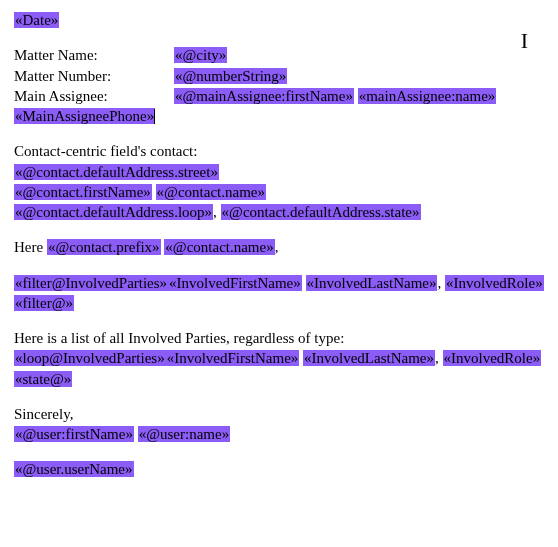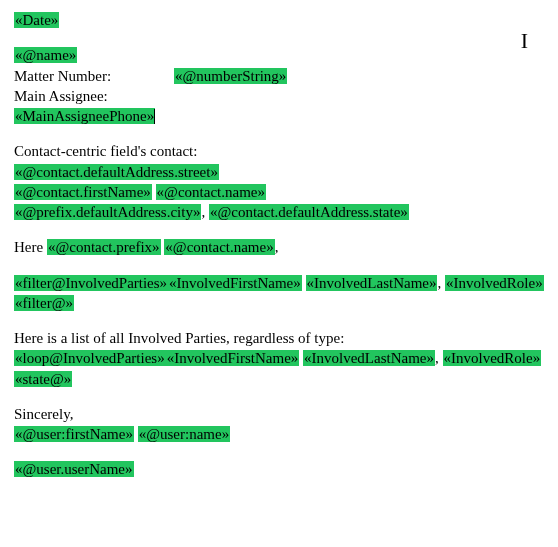--- a/index.html
+++ b/index.html
@@ -8,21 +8,21 @@
     font-family: "Times New Roman", Times, serif;
     font-size: 15px;
     line-height: 1.35;
     color: #000;
     background: #fff;
     width: 558px;
     box-sizing: border-box;
     position: relative;
   }
   .field {
-    background: #22c55e;
+    background: #8b5cf6;
     display: inline;
     padding: 0 1px;
   }
   .row {
     display: flex;
   }
   .label-col {
     width: 160px;
     flex: 0 0 160px;
   }
@@ -54,45 +54,50 @@
 <body>
 
 <div class="cursor">I</div>
 
 <div>
   <span class="field">«Date»</span>
 </div>
 
 <div class="para">
   <div class="row">
-    <span class="val-col"><span class="field">«@name»</span></span>
+    <span class="label-col">Matter Name:</span>
+    <span class="val-col"><span class="field">«@city»</span></span>
   </div>
   <div class="row">
     <span class="label-col">Matter Number:</span>
     <span class="val-col"><span class="field">«@numberString»</span></span>
   </div>
   <div class="row">
     <span class="label-col">Main Assignee:</span>
+    <span class="val-col">
+      <span class="field">«@mainAssignee:firstName»</span>
+      <span class="field">«mainAssignee:name»</span>
+    </span>
   </div>
   <div class="row">
     <span class="val-col"><span class="field">«MainAssigneePhone»</span><span class="text-cursor"></span></span>
   </div>
 </div>
 
 <div class="para">
   <div>Contact-centric field's contact:</div>
   <div>
     <span class="field">«@contact.defaultAddress.street»</span>
   </div>
   <div>
     <span class="field">«@contact.firstName»</span>
     <span class="field">«@contact.name»</span>
   </div>
   <div>
-    <span class="field">«@prefix.defaultAddress.city»</span><span>, </span><span class="field">«@contact.defaultAddress.state»</span>
+    <span class="field">«@contact.defaultAddress.loop»</span><span>, </span><span class="field">«@contact.defaultAddress.state»</span>
   </div>
 </div>
 
 <div class="para">
   <span>Here </span><span class="field">«@contact.prefix»</span> <span class="field">«@contact.name»</span><span>,</span>
 </div>
 
 <div class="para">
   <div>
     <span class="field">«filter@InvolvedParties»</span><span class="field">«InvolvedFirstName»</span> <span class="field">«InvolvedLastName»</span><span>, </span><span class="field">«InvolvedRole»</span>

